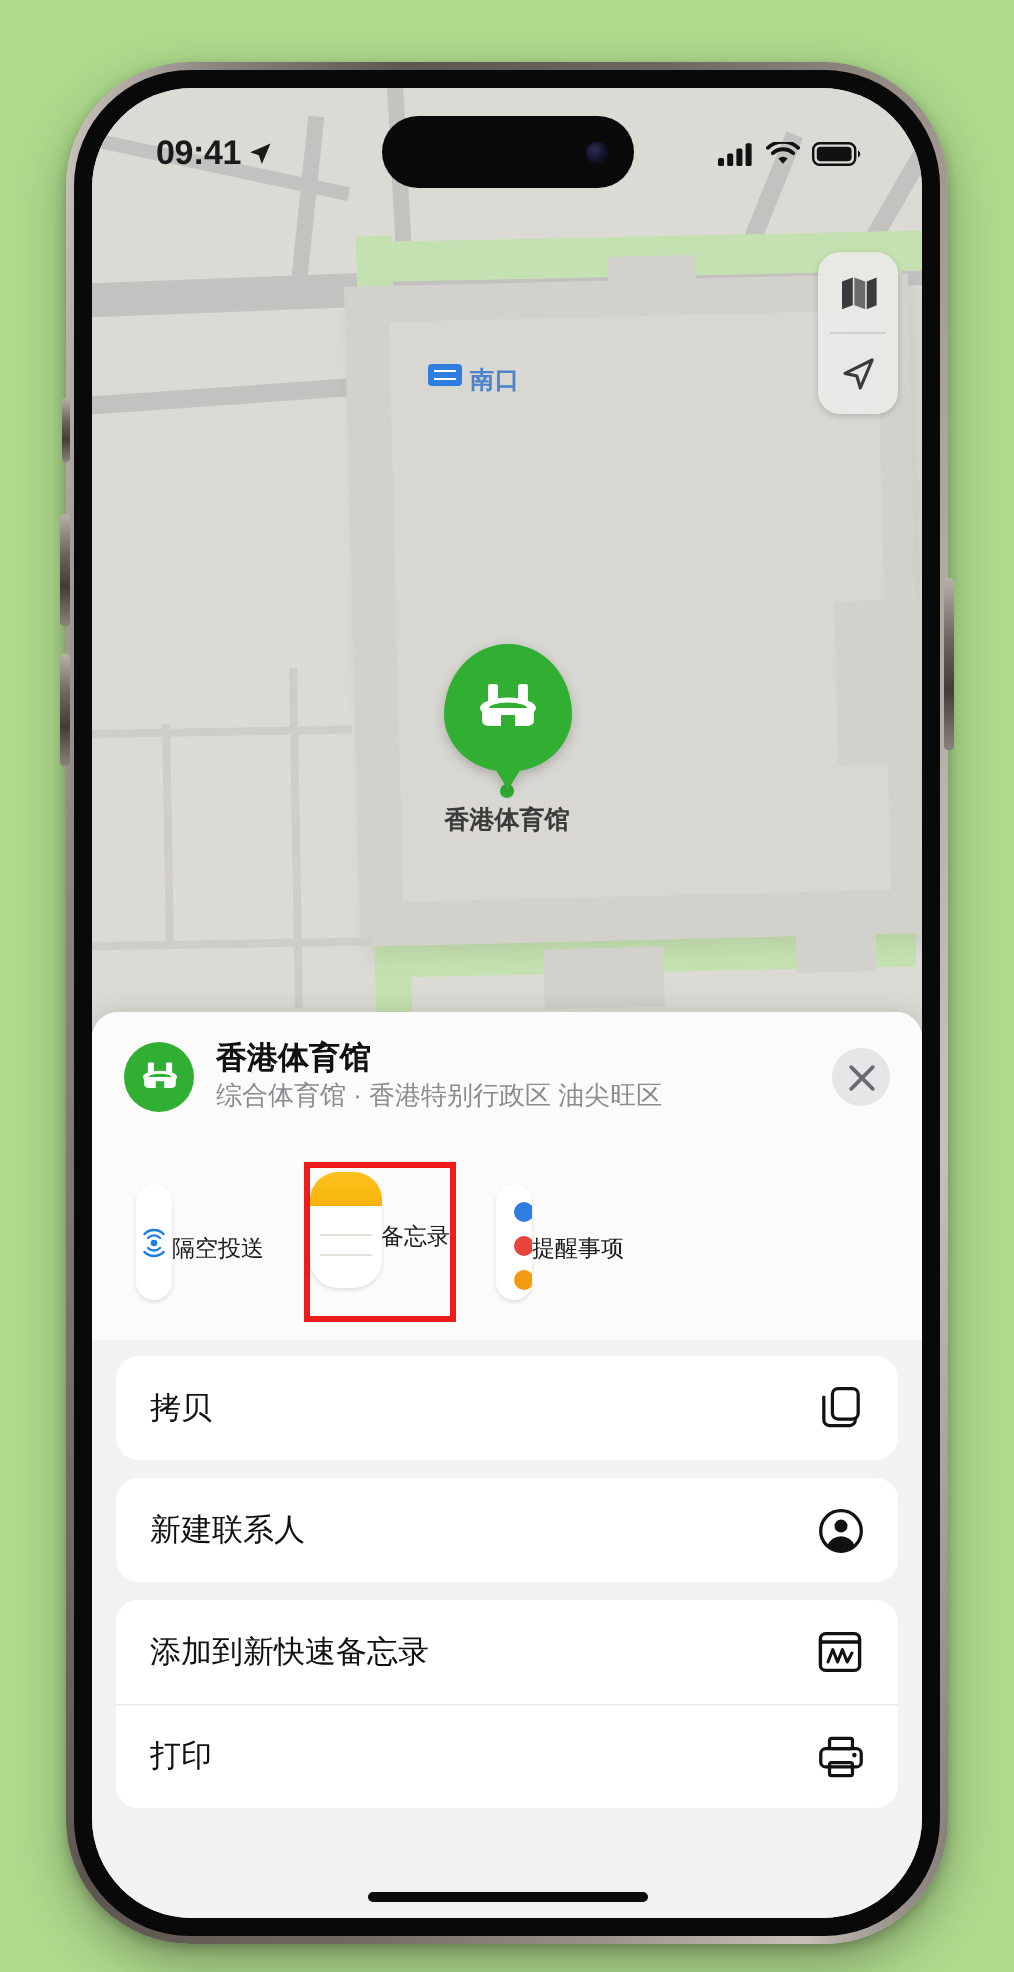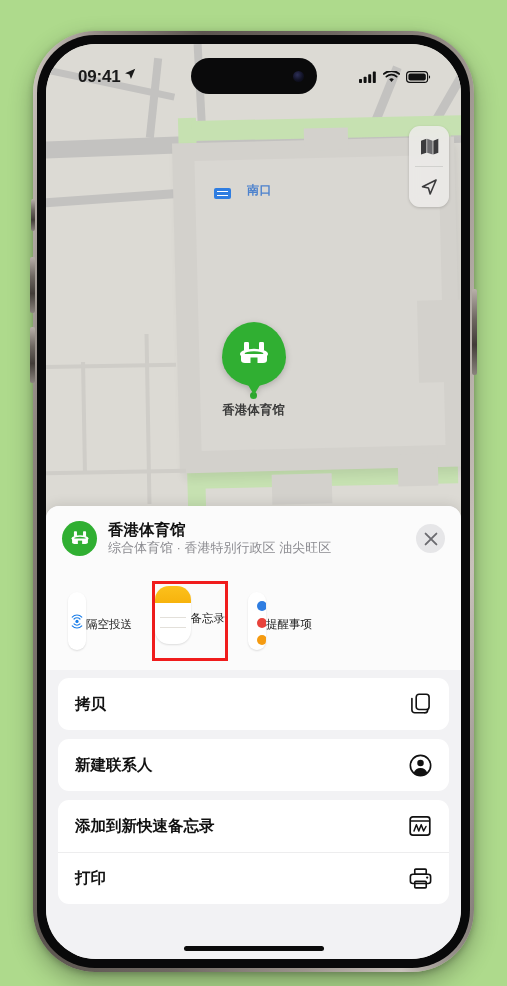--- a/index.html
+++ b/index.html
@@ -43,21 +43,21 @@
     background:#dcdad4; overflow:hidden;
   }
   .road{ position:absolute; background:#c3c2c0; }
   .green-area{ position:absolute; background:#c6e1b1; }
   .bldg{ position:absolute; background:#d3d1cc; }
   .bldg-hi{ position:absolute; background:#d9d7d2; }
   .thinline{ position:absolute; background:#cfcdc8; }
 
   #transit-label{
     position:absolute; left:168px; top:138px;
-    display:flex; align-items:flex-end; gap:16px;
+    display:flex; align-items:flex-start; gap:4px;
   }
   #transit-badge{
     width:17px; height:11px; border-radius:2px; background:#2f7de1;
     display:flex; align-items:center; justify-content:center;
   }
   #transit-badge span{
     display:block; width:11px; height:5px;
     border-top:1.5px solid #fff; border-bottom:1.5px solid #fff;
   }
   #transit-name{
@@ -95,21 +95,21 @@
     margin-top:3px; font-size:12.5px; font-weight:700; color:#3b3b3b;
     text-shadow:0 0 3px #dcdad4,0 0 3px #dcdad4;
   }
 
   
   #status-bar{
     position:absolute; left:0; top:0; width:100%; height:54px;
     display:flex; align-items:center; justify-content:space-between;
     padding:12px 30px 0 32px; z-index:6;
   }
-  #status-time-wrap{ display:flex; gap:3px; }
+  #status-time-wrap{ display:flex; align-items:center; gap:3px; }
   #status-time{ font-size:17px; font-weight:700; color:#1a1a1a; letter-spacing:-.2px; }
   #status-right{ display:flex; align-items:center; gap:6px; }
 
   #dynamic-island{
     position:absolute; left:50%; top:14px; transform:translateX(-50%);
     width:126px; height:36px; border-radius:20px; background:#0a0a0b; z-index:7;
     display:flex; align-items:center; justify-content:flex-end; padding-right:13px;
   }
   #front-camera{
     width:11px;height:11px;border-radius:50%;
@@ -182,21 +182,21 @@
   .ic-reminders .dot{ width:10px;height:10px;border-radius:50%;margin-bottom:7px; }
 
   
   #actions{ padding:8px 12px 0 12px; }
   .action-group{ background:#fff; border-radius:11px; margin-bottom:9px; overflow:hidden; }
   .action-row{
     display:flex; align-items:center; justify-content:space-between;
     height:52px; padding:0 17px; cursor:pointer;
   }
   .action-row + .action-row{ box-shadow:inset 0 .7px 0 #e7e7e9; }
-  .action-label{ font-size:15.5px; color:#111;font-weight:bold; }
+  .action-label{ font-size:15.5px; color:#111; }
   .action-icon{ width:24px;height:24px;display:flex;align-items:center;justify-content:center; }
 
   
   #home-indicator{
     position:absolute; left:50%; transform:translateX(-50%); bottom:8px;
     width:140px; height:5px; border-radius:3px; background:#0b0b0b; z-index:9;
   }
 </style>
 </head>
 <body>

